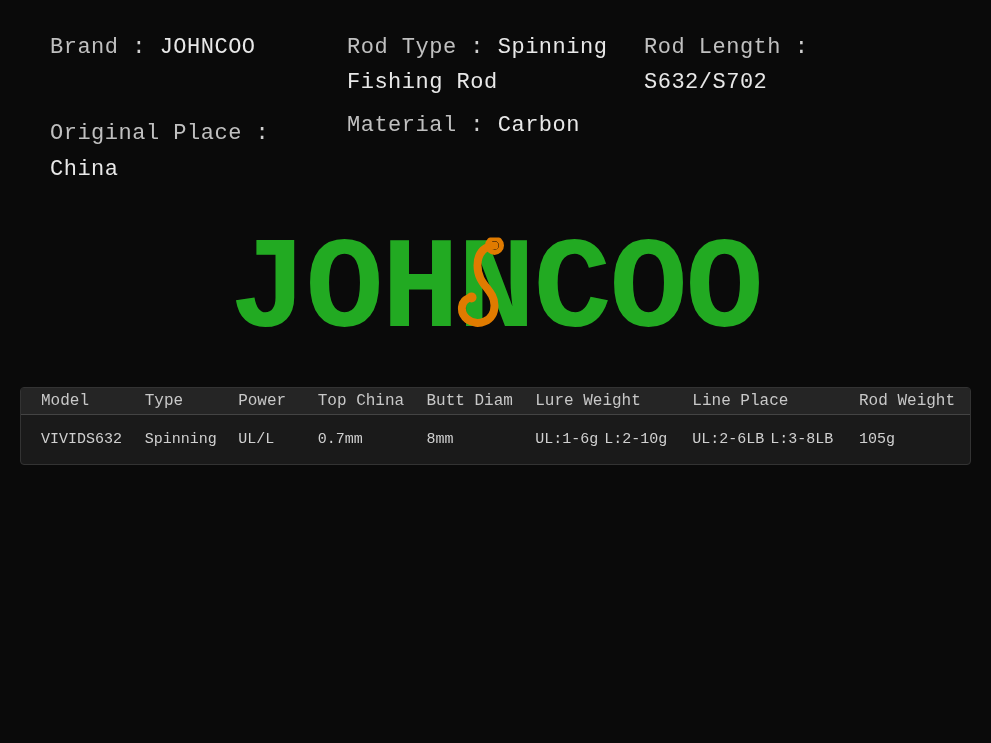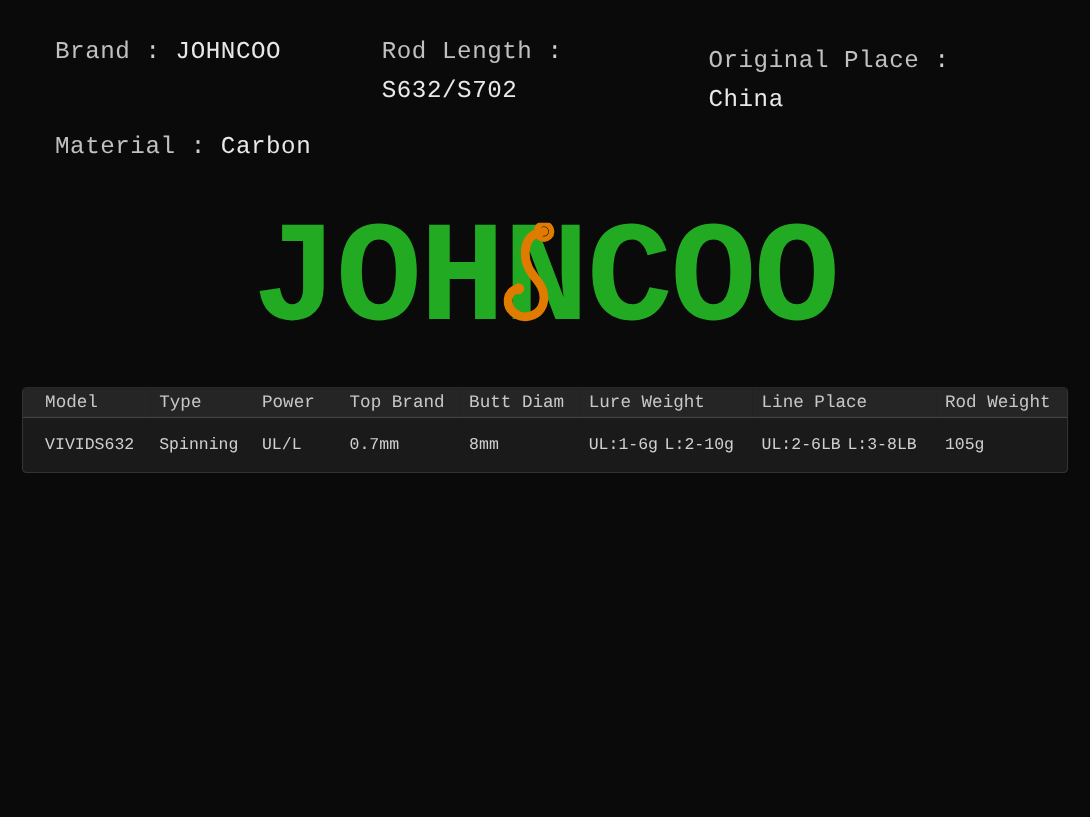--- a/index.html
+++ b/index.html
@@ -144,20 +144,25 @@
 </head>
 <body>
 
 <div class="info-section">
   <div class="info-item">
     <span class="info-label">Brand</span>
     <span> : </span>
     <span class="info-value">JOHNCOO</span>
   </div>
   <div class="info-item">
+    <span class="info-label">Rod Type</span>
+    <span> : </span>
+    <span class="info-value">Spinning Fishing Rod</span>
+  </div>
+  <div class="info-item">
     <span class="info-label">Rod Length</span>
     <span> :</span>
     <span class="info-value">S632/S702</span>
   </div>
   <div class="info-item" style="padding-top:8px;">
     <span class="info-label">Original Place</span>
     <span> : </span>
     <span class="info-value">China</span>
   </div>
   <div class="info-item">
@@ -189,21 +194,21 @@
   </div>
 </div>
 
 <div class="table-section">
   <table class="data-table">
     <thead>
       <tr>
         <th>Model</th>
         <th>Type</th>
         <th>Power</th>
-        <th>Top Brand</th>
+        <th>Top China</th>
         <th>Butt Diam</th>
         <th>Lure Weight</th>
         <th>Line Place</th>
         <th>Rod Weight</th>
       </tr>
     </thead>
     <tbody id="table-body">
     <tr>
     <td>VIVIDS632</td>
     <td>Spinning</td>

